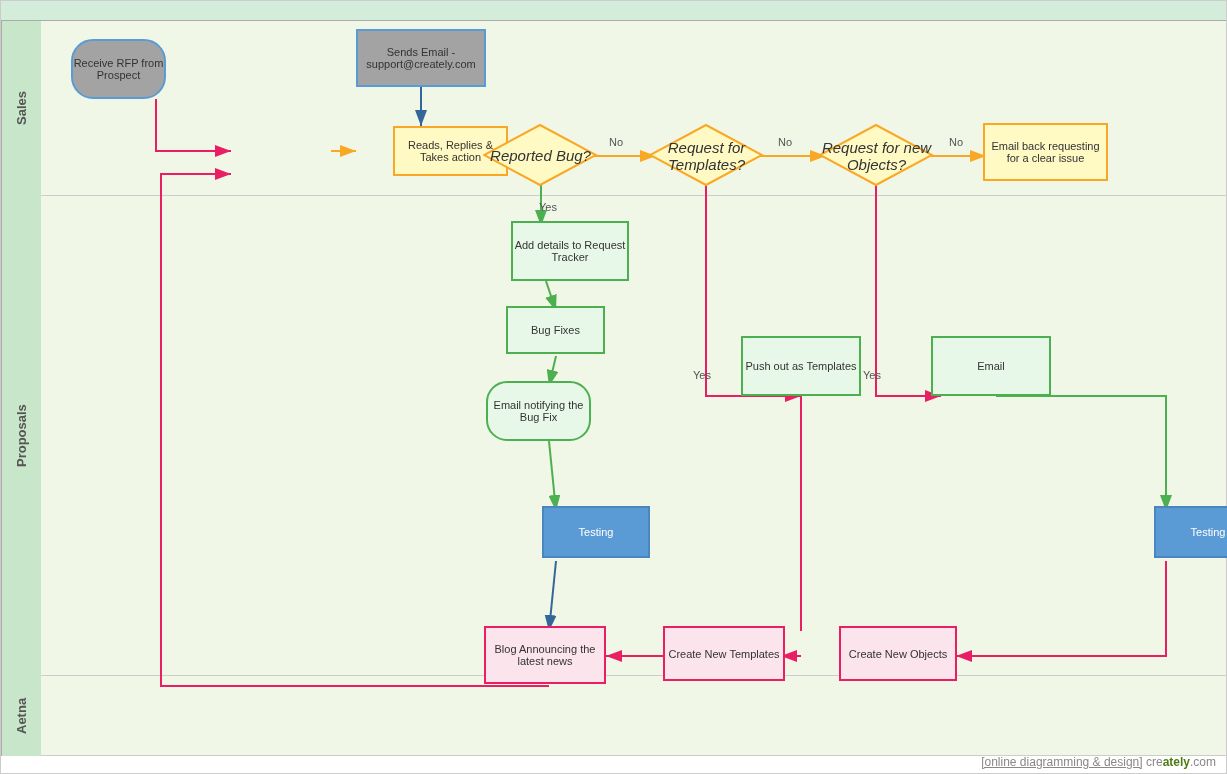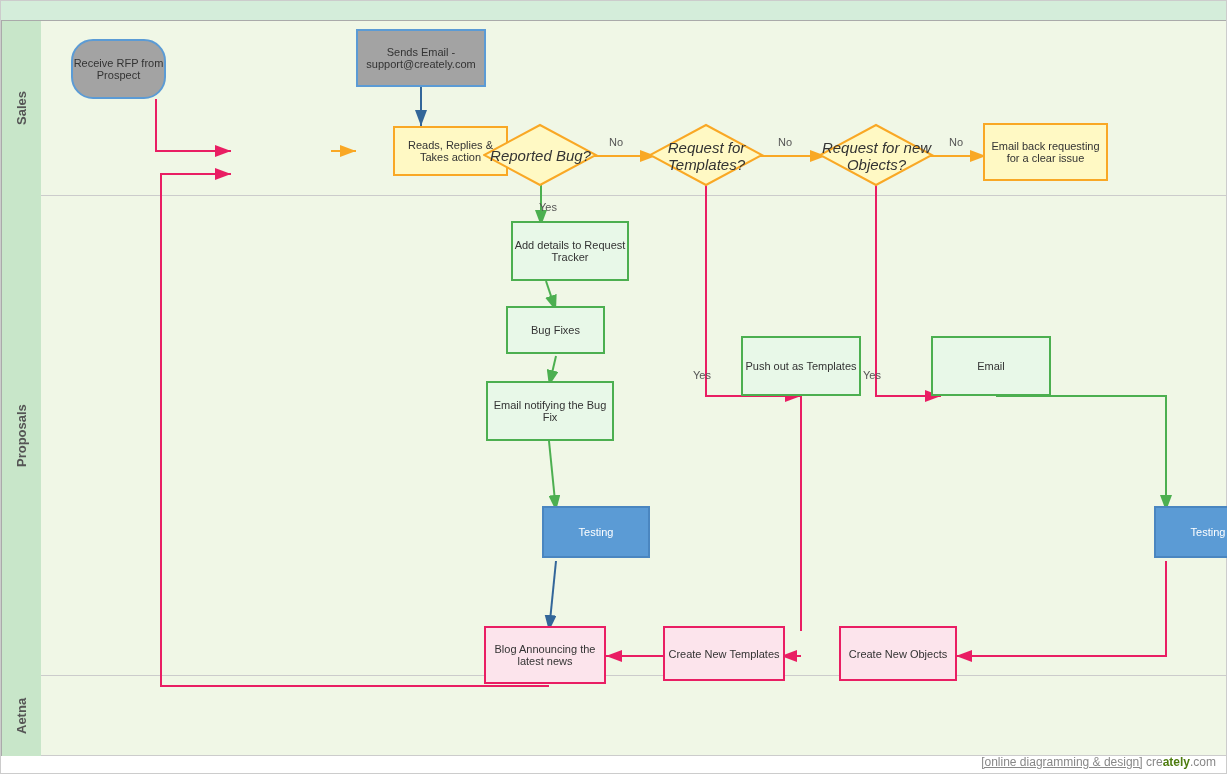--- a/index.html
+++ b/index.html
@@ -306,21 +306,21 @@
   </div>
 
   <div class="node rect-green" style="left:510px; top:220px; width:118px; height:60px;">
     <span>Add details to Request Tracker</span>
   </div>
 
   <div class="node rect-green" style="left:505px; top:305px; width:99px; height:48px;">
     <span>Bug Fixes</span>
   </div>
 
-  <div class="node rect-green" style="left:485px; top:380px; width:128px; height:60px;">
+  <div class="node rect-green" style="left:485px; top:380px; width:105px; height:60px;border-radius:21px;">
     <span>Email notifying the Bug Fix</span>
   </div>
 
   <div class="node rect-blue-filled" style="left:500px; top:505px; width:108px; height:52px;">
     <span>Testing</span>
   </div>
 
   <div class="node rect-green" style="left:740px; top:335px; width:120px; height:60px;">
     <span>Push out as Templates</span>
   </div>

